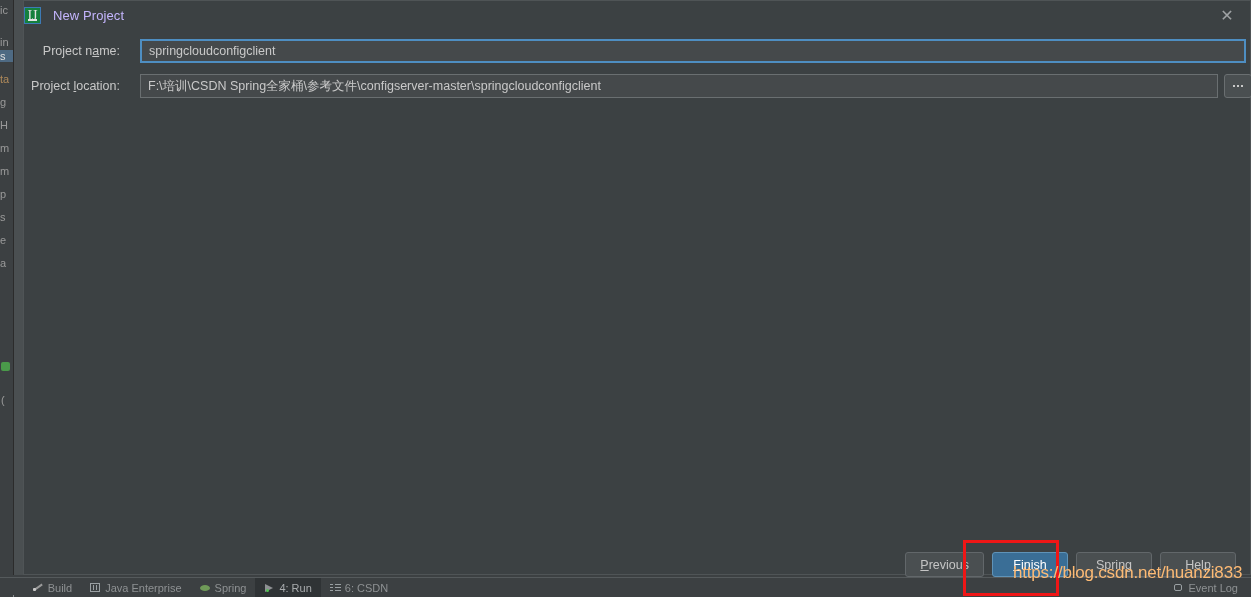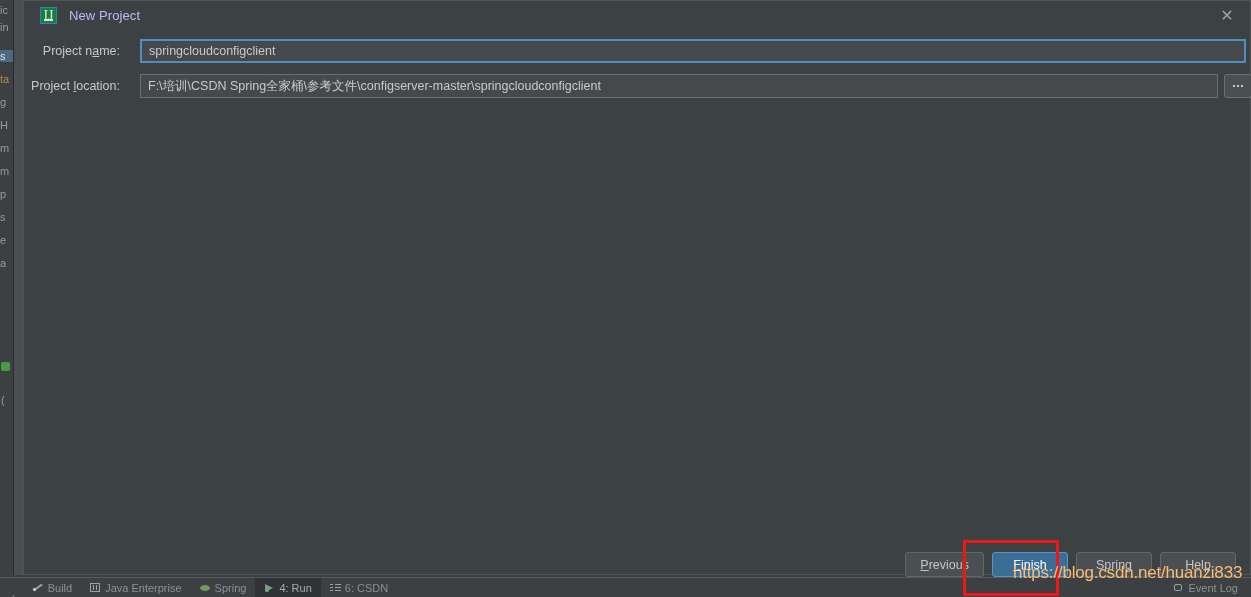--- a/index.html
+++ b/index.html
@@ -199,21 +199,21 @@
   }
   #dialog-titlebar {
     position: relative;
     height: 29px;
     background: #3c4143;
     display: flex;
     align-items: center;
   }
   #dialog-icon {
     position: relative;
-    margin-left: 16px;
+    margin-left: 0px;
     width: 17px; height: 17px;
     background: #15803d;
     border: 1px solid #3d7ab5;
     box-sizing: border-box;
     flex: none;
     display: flex;
     align-items: center;
     justify-content: center;
     font-size: 14px;
     color: #e3e3e3;
@@ -393,21 +393,21 @@
     letter-spacing: -0.2px;
   }
 </style>
 </head>
 <body>
 
 <div id="ide-backdrop">
 
   <div id="ide-left-strip">
       <div class="strip-letter" style="top: 4px;">ic</div>
-      <div class="strip-letter" style="top: 21px;">in</div>
+      <div class="strip-letter" style="top: 36px;">in</div>
       <div class="strip-letter selected" style="top: 50px;">s</div>
       <div class="strip-letter warm" style="top: 73px;">ta</div>
       <div class="strip-letter" style="top: 96px;">g</div>
       <div class="strip-letter" style="top: 119px;">H</div>
       <div class="strip-letter" style="top: 142px;">m</div>
       <div class="strip-letter" style="top: 165px;">m</div>
       <div class="strip-letter" style="top: 188px;">p</div>
       <div class="strip-letter" style="top: 211px;">s</div>
       <div class="strip-letter" style="top: 234px;">e</div>
       <div class="strip-letter" style="top: 257px;">a</div>

